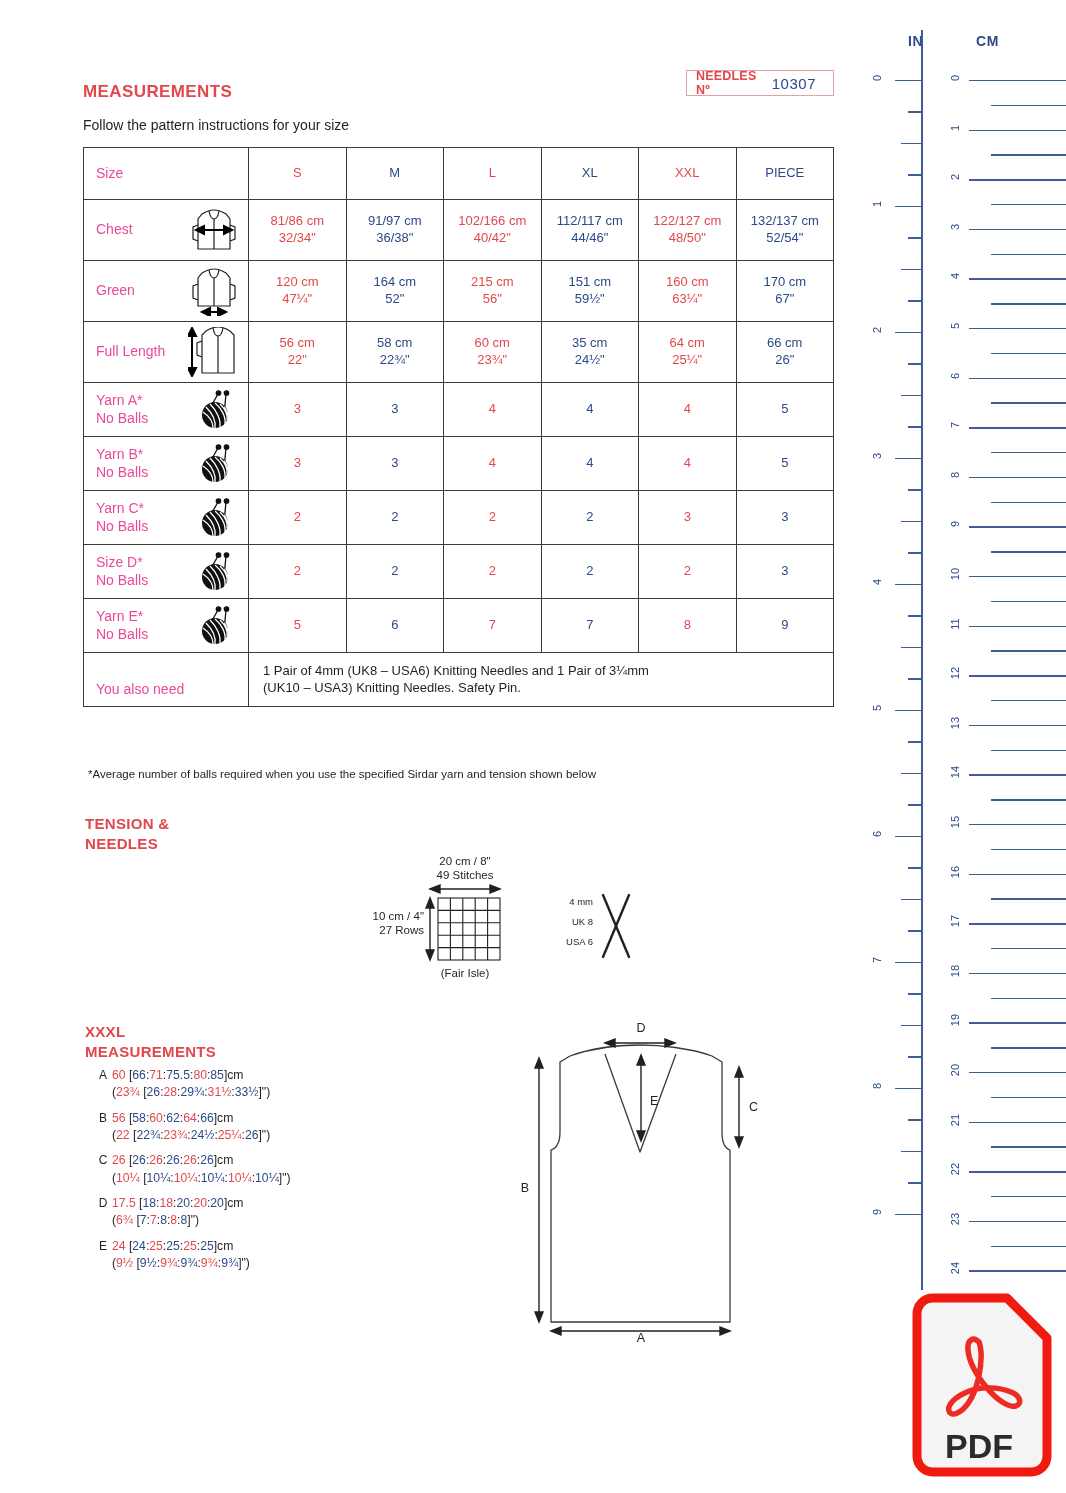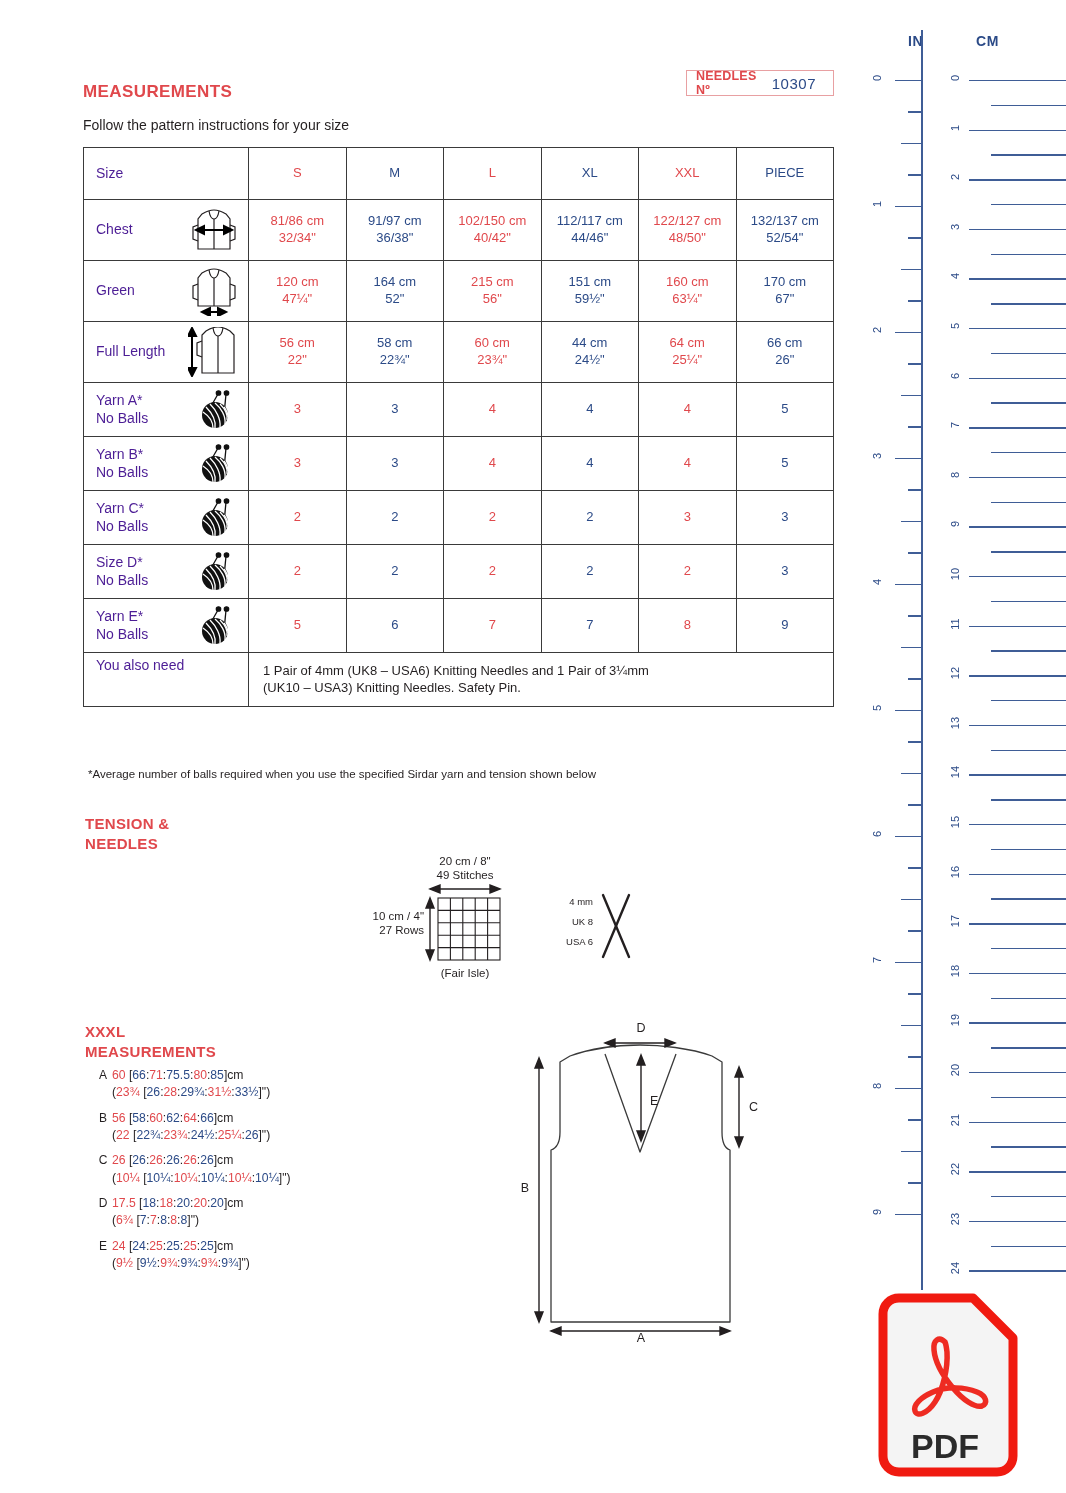--- a/index.html
+++ b/index.html
@@ -63,21 +63,21 @@
     padding: 0;
     text-align: center;
     vertical-align: middle;
     font-size: 13px;
     line-height: 1.28;
   }
   #meas-table td.label {
     text-align: left;
     padding-left: 12px;
     font-size: 14px;
-    color: #4c1d95;
+    color: #ec4899;
     position: relative;
   }
   #meas-table td.label .lab-txt { display:block; }
   .col-size { width: 165px; }
   .col-val  { width: 97.5px; }
 
   .c-red  { color: #e0484c; }
   .c-blue { color: #2b4a87; }
 
   .hdr-cell { height: 52px; font-size: 15px; }
@@ -190,21 +190,21 @@
     white-space: nowrap;
   }
   #ruler-spine {
     position: absolute; left: 41px; top: 30px;
     width: 1.6px; height: 1260px; background: #3f5d96;
   }
 
   
   #pdf-icon {
     position: absolute;
-    left: 869px; top: 1290px;
+    left: 903px; top: 1290px;
     width: 152px; height: 190px;
   }
 </style>
 </head>
 <body>
 
 <div class="page">
 
   <div id="measurements-title">MEASUREMENTS</div>
   <div id="subtitle">Follow the pattern instructions for your size</div>
@@ -257,21 +257,21 @@
           </td>
           <td class="row-meas v2 c-red">
             <div>81/86 cm</div>
             <div>32/34"</div>
           </td>
           <td class="row-meas v2 c-blue">
             <div>91/97 cm</div>
             <div>36/38"</div>
           </td>
           <td class="row-meas v2 c-red">
-            <div>102/150 cm</div>
+            <div>102/166 cm</div>
             <div>40/42"</div>
           </td>
           <td class="row-meas v2 c-blue">
             <div>112/117 cm</div>
             <div>44/46"</div>
           </td>
           <td class="row-meas v2 c-red">
             <div>122/127 cm</div>
             <div>48/50"</div>
           </td>
@@ -348,21 +348,21 @@
           </td>
           <td class="row-meas v2 c-blue">
             <div>58 cm</div>
             <div>22¾"</div>
           </td>
           <td class="row-meas v2 c-red">
             <div>60 cm</div>
             <div>23¾"</div>
           </td>
           <td class="row-meas v2 c-blue">
-            <div>44 cm</div>
+            <div>35 cm</div>
             <div>24½"</div>
           </td>
           <td class="row-meas v2 c-red">
             <div>64 cm</div>
             <div>25¼"</div>
           </td>
           <td class="row-meas v2 c-blue">
             <div>66 cm</div>
             <div>26"</div>
           </td>
@@ -511,21 +511,21 @@
   </svg></span>
           </td>
           <td class="row-yarn c-red">5</td>
           <td class="row-yarn c-blue">6</td>
           <td class="row-yarn c-red">7</td>
           <td class="row-yarn c-blue">7</td>
           <td class="row-yarn c-red">8</td>
           <td class="row-yarn c-blue">9</td>
         </tr>
         <tr>
-          <td class="label" style="height: 54px; vertical-align: top; padding-top: 4px;">
+          <td class="label" style="height: 54px; vertical-align: top; padding-top: 28px;">
             <span class="lab-txt">You also need</span>
           </td>
           <td class="desc-cell" colspan="6">
             <div>1 Pair of 4mm (UK8 – USA6) Knitting Needles and 1 Pair of 3¼mm</div>
             <div>(UK10 – USA3) Knitting Needles. Safety Pin.</div>
           </td>
         </tr>
       </tbody>
   </table>
 

